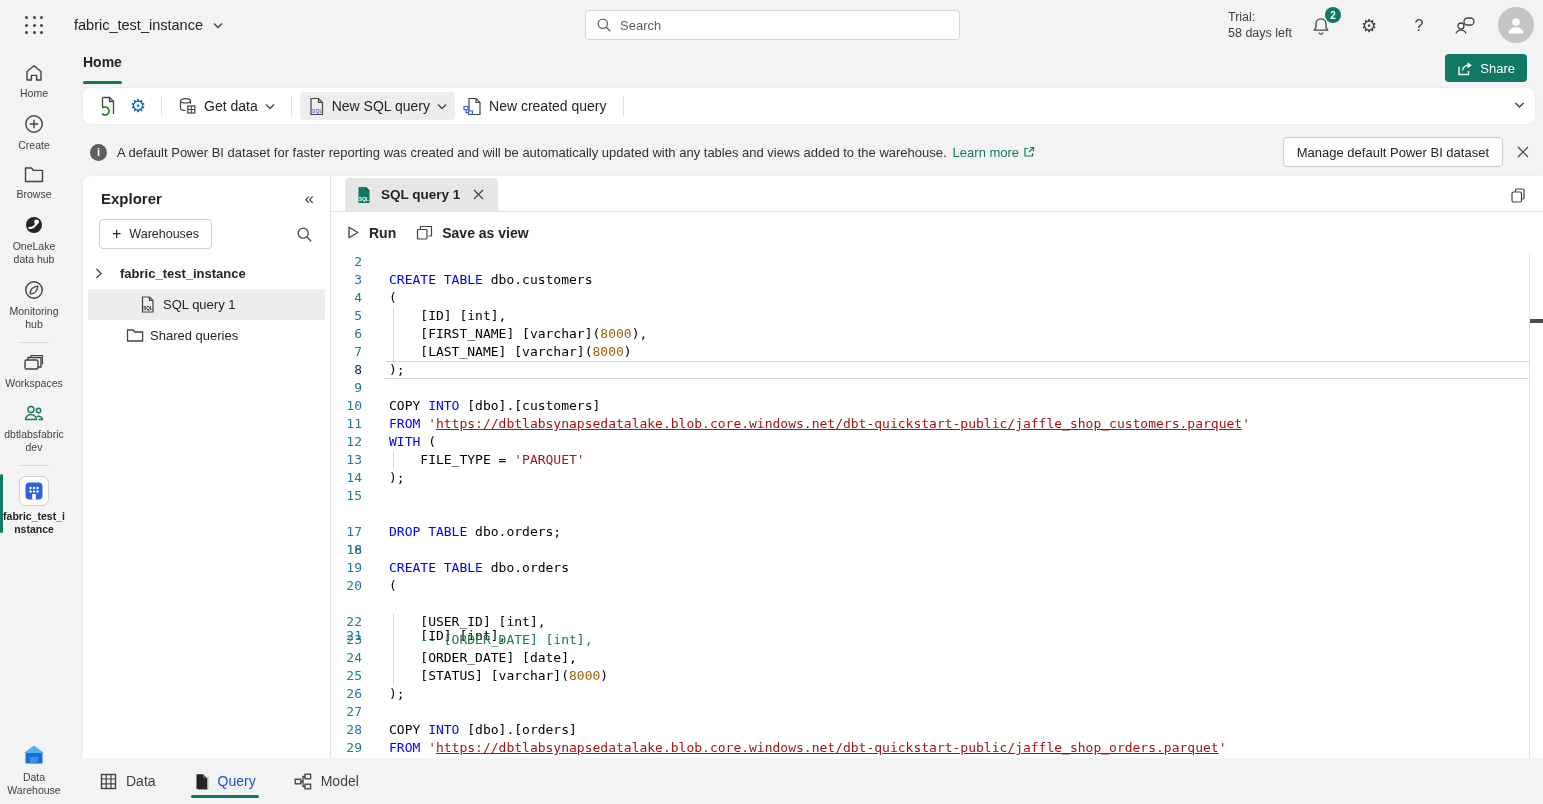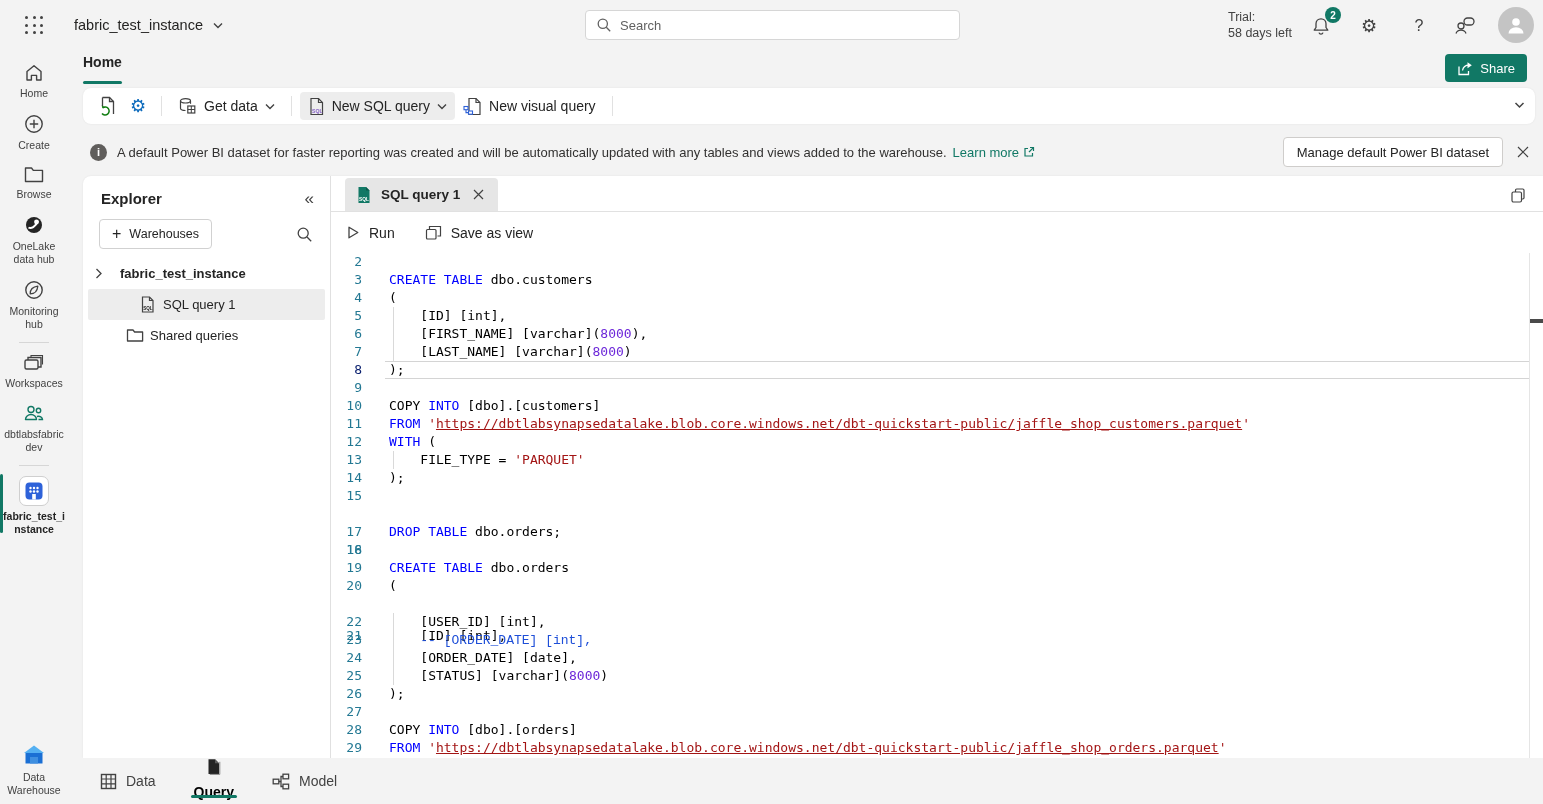--- a/index.html
+++ b/index.html
@@ -73,40 +73,40 @@
   .t-bold { font-weight:bold; }
   .t-row.selected { background:#ededed; margin:0 5px; border-radius:2px; }
 
   
   .query { flex:1; position:relative; }
   .qtabbar { position:absolute; left:0; right:0; top:0; height:36px; border-bottom:1px solid #e1e1e1; }
   .qtab { position:absolute; left:14px; top:2px; height:33px; background:#e6e6e6; border-radius:4px 4px 0 0; display:flex; align-items:center; gap:9px; padding:0 11px; cursor:pointer; }
   .qtab .qlbl { font-size:13.5px; font-weight:bold; color:#242424; }
   .qtab-close { width:18px; height:18px; display:flex; align-items:center; justify-content:center; cursor:pointer; }
   .copy-btn { position:absolute; right:15px; top:9px; width:20px; height:20px; display:flex; align-items:center; justify-content:center; cursor:pointer; }
-  .qtoolbar { position:absolute; left:0; right:0; top:36px; height:41px; display:flex; align-items:center; padding-left:15px; gap:30px; }
+  .qtoolbar { position:absolute; left:0; right:0; top:36px; height:41px; display:flex; align-items:center; padding-left:15px; gap:20px;font-weight:bold; }
   .qt-btn { display:flex; align-items:center; gap:9px; font-size:14px; color:#242424; cursor:pointer; }
 
   
   .editor { position:absolute; left:0; right:14px; top:77px; bottom:0; overflow:hidden; font-family:"DejaVu Sans Mono","Liberation Mono",monospace; font-size:13px; line-height:18px; }
   .line { position:absolute; left:0; right:0; height:18px; }
   .line .ln { position:absolute; left:0; width:31px; text-align:right; color:#237893; }
   .line .code { position:absolute; left:58px; white-space:pre; color:#000; }
   .line.guide .code::before { content:""; position:absolute; left:4px; top:0; height:18px; width:1px; background:#d9d9d9; }
   .line.current::after { content:""; position:absolute; left:54px; right:0; top:0; bottom:0; border-top:1px solid #d4d4d4; border-bottom:1px solid #d4d4d4; }
   .line.current .ln { color:#0b216f; }
-  .kw { color:#0000ff; } .num { color:#6d28d9; } .str { color:#a31515; }
-  .url { color:#a31515; text-decoration:underline; } .com { color:#1d4ed8;font-family:Liberation Mono, monospace; }
+  .kw { color:#0000ff; } .num { color:#a16207; } .str { color:#a31515; }
+  .url { color:#a31515; text-decoration:underline; } .com { color:#15803d; }
   .ruler { position:absolute; right:0; top:77px; bottom:0; width:14px; border-left:1px solid #e5e5e5; }
   .ruler-marker { position:absolute; left:0; right:0; top:66px; height:4px; background:#4a4a4a; }
 
   
   .bottom-bar { position:absolute; left:68px; right:0; bottom:0; height:46px; background:#f3f3f3; display:flex; align-items:center; padding-left:32px; gap:38px; }
   .b-tab { position:relative; height:100%; display:flex; align-items:center; gap:9px; font-size:14px; color:#424242; cursor:pointer; }
-  .b-tab.selected { font-weight:bold; color:#000000;flex-direction:column; }
+  .b-tab.selected { font-weight:normal; color:#1d4ed8; }
   .b-tab.selected::after { content:""; position:absolute; left:-3px; right:-3px; bottom:6px; height:3px; background:#117865; border-radius:2px; }
 </style>
 </head>
 <body>
 
 <div class="top-header">
   <div class="waffle">
     <i></i>
       <i></i>
       <i></i>
@@ -237,21 +237,21 @@
   <div class="rb-group">
     <span>
       <svg width="19" height="19" viewBox="0 0 19 19">
           <path d="M6 1.5h7l4 4V17.5H6z" fill="none" stroke="#424242" stroke-width="1.2"></path>
           <path d="M13 1.5v4h4" fill="none" stroke="#424242" stroke-width="1.2"></path>
           <rect x="1" y="9.5" width="4" height="3.2" fill="#fff" stroke="#2e62d9" stroke-width="1.1"></rect>
           <rect x="5.5" y="14" width="4" height="3.2" fill="#fff" stroke="#2e62d9" stroke-width="1.1"></rect>
           <path d="M3 12.7v2.9h2.5" fill="none" stroke="#2e62d9" stroke-width="1.1"></path>
         </svg>
     </span>
-    <span>New visual query</span>
+    <span>New created query</span>
   </div>
   <div class="rb-div"></div>
   <div class="rb-caret">
     <svg width="11" height="8" viewBox="0 0 11 8">
         <polyline points="1.5,2 5.5,6 9.5,2" fill="none" stroke="#424242" stroke-width="1.5"></polyline>
       </svg>
   </div>
 </div>
 
 <div class="banner">

